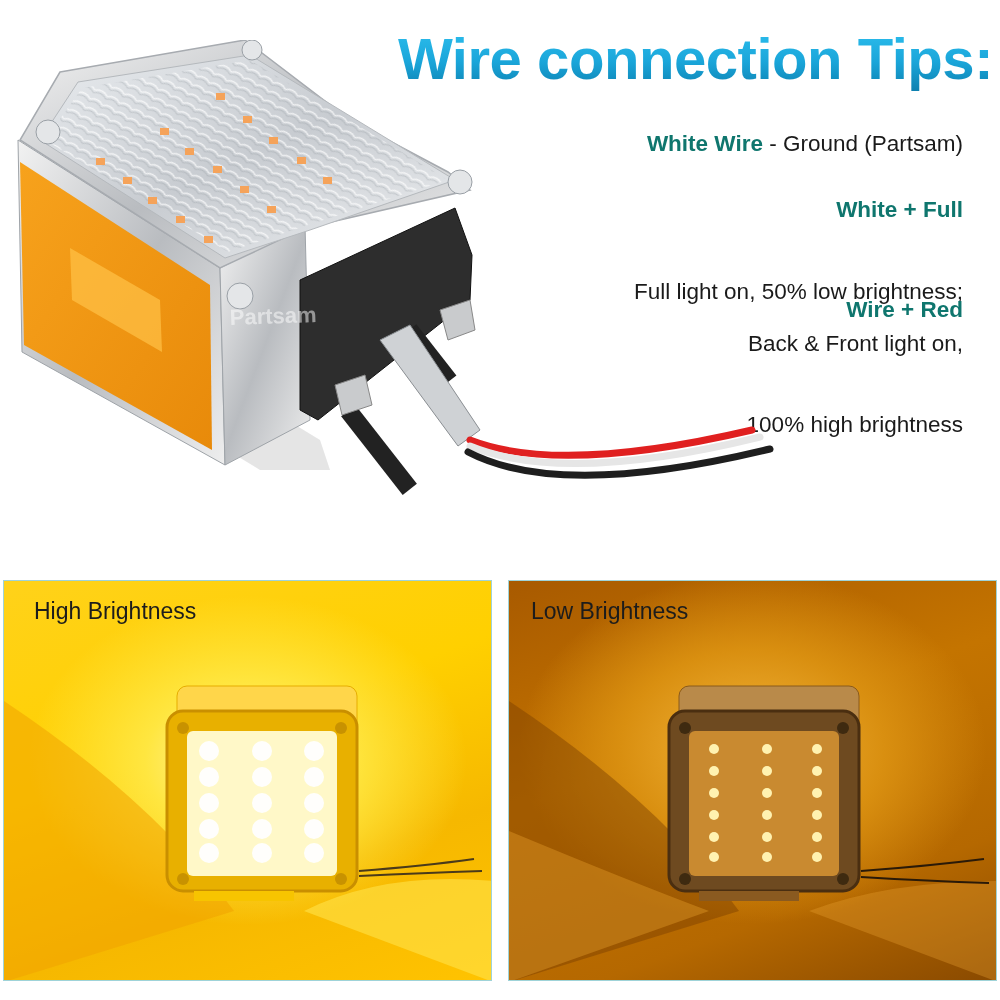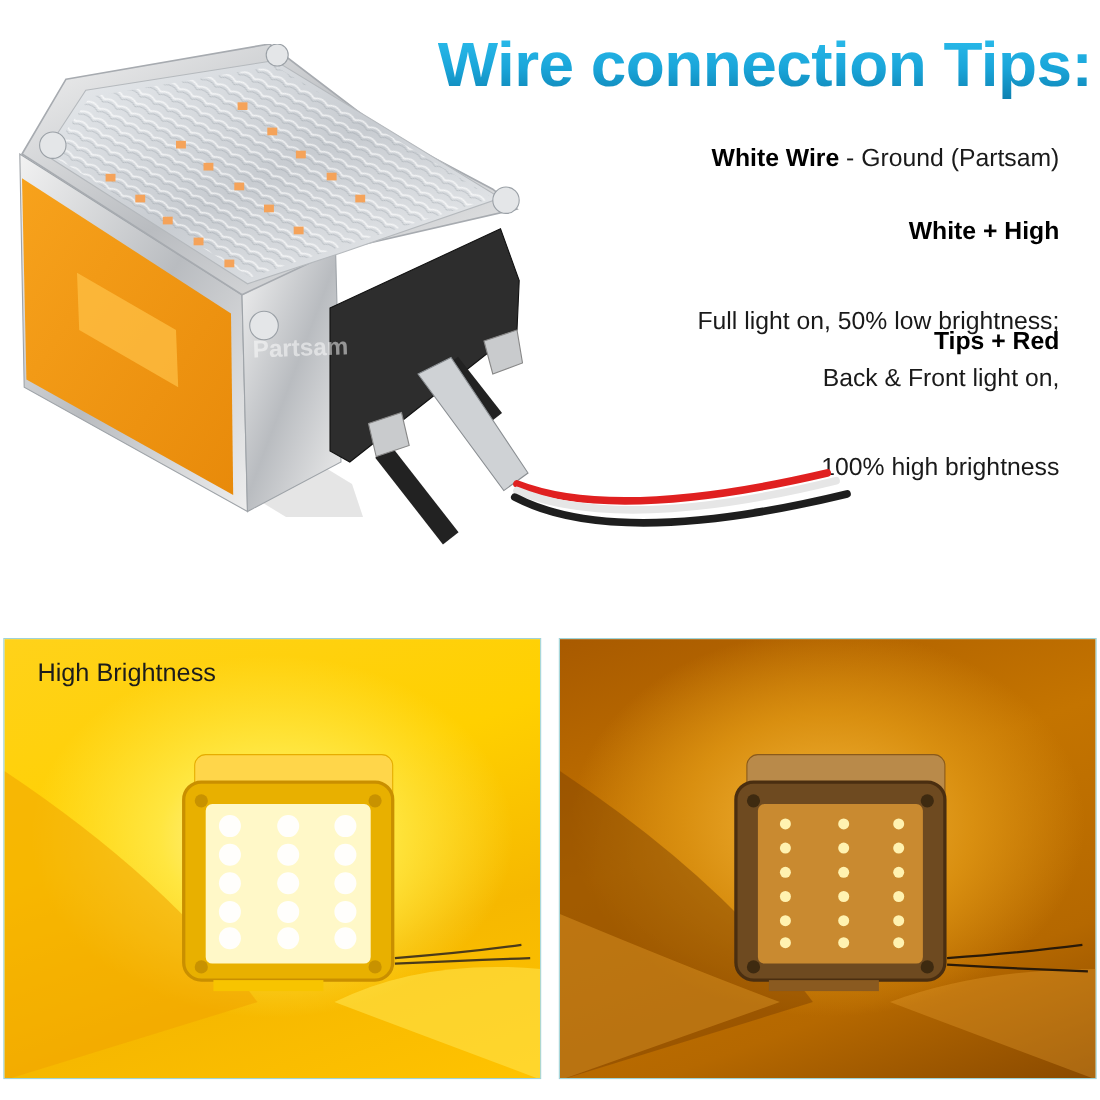--- a/index.html
+++ b/index.html
@@ -13,21 +13,21 @@
     letter-spacing: -0.5px; white-space: nowrap;
     background: linear-gradient(to bottom, #2ec0ef 0%, #1aa5d9 55%, #0d7fae 100%);
     -webkit-background-clip: text; background-clip: text; color: transparent;
     text-shadow: none;
     transform: scaleX(1.02); transform-origin: left center;
   }
 
   
   .tips { position: absolute; right: 37px; top: 0; width: 420px; text-align: right; }
   .tip-line { position: absolute; right: 0; white-space: nowrap; font-size: 22.5px; color: #1a1a1a; }
-  .tip-red { color: #000000; font-weight: bold; }
+  .tip-red { color: #0f766e; font-weight: bold; }
   .t1 { top: 131px; }
   .t2 { top: 197px; }
   .t3 { top: 231px; margin-top: 48px; }
   .t4 { top: 297px; }
   .t5 { top: 331px; text-align: center; }
   .t6 { top: 364px; margin-top: 48px; }
 
   
   .product { position: absolute; left: 0; top: 40px; width: 800px; height: 500px; }
 
@@ -55,23 +55,23 @@
   .panel-low .panel-label { left: 22px; }
   .panel svg { position: absolute; left: 0; top: 0; }
 </style>
 </head>
 <body>
 
 <div class="title">Wire connection Tips:</div>
 
 <div class="tips">
   <div class="tip-line t1"><span class="tip-red">White Wire</span><span> - Ground (Partsam)</span></div>
-  <div class="tip-line t2 tip-red">White + High</div>
+  <div class="tip-line t2 tip-red">White + Full</div>
   <div class="tip-line t3">Full light on, 50% low brightness;</div>
-  <div class="tip-line t4 tip-red">Tips + Red</div>
+  <div class="tip-line t4 tip-red">Wire + Red</div>
   <div class="tip-line t5">Back &amp; Front light on,</div>
   <div class="tip-line t6">100% high brightness</div>
 </div>
 
 <div class="product">
   <svg width="800" height="500" viewBox="0 40 800 500" xmlns="http://www.w3.org/2000/svg">
     <defs>
       <linearGradient id="chrome" x1="0" y1="0" x2="1" y2="1">
         <stop offset="0" stop-color="#f2f2f2"></stop>
           <stop offset="0.5" stop-color="#b9bcc0"></stop>
@@ -218,13 +218,14 @@
     <g fill="#3e2a10">
       <circle cx="176" cy="147" r="6"></circle>
         <circle cx="334" cy="147" r="6"></circle>
         <circle cx="176" cy="298" r="6"></circle>
         <circle cx="334" cy="298" r="6"></circle>
     </g>
     <rect x="190" y="310" width="100" height="10" fill="#8a5a20"></rect>
     <path d="M352 290 Q420 285 475 278" stroke="#2a1a08" stroke-width="2" fill="none"></path>
     <path d="M352 296 Q420 300 480 302" stroke="#2a1a08" stroke-width="2" fill="none"></path>
   </svg>
+  <div class="panel-label">Low Brightness</div>
 </div>
 
 </body></html>

